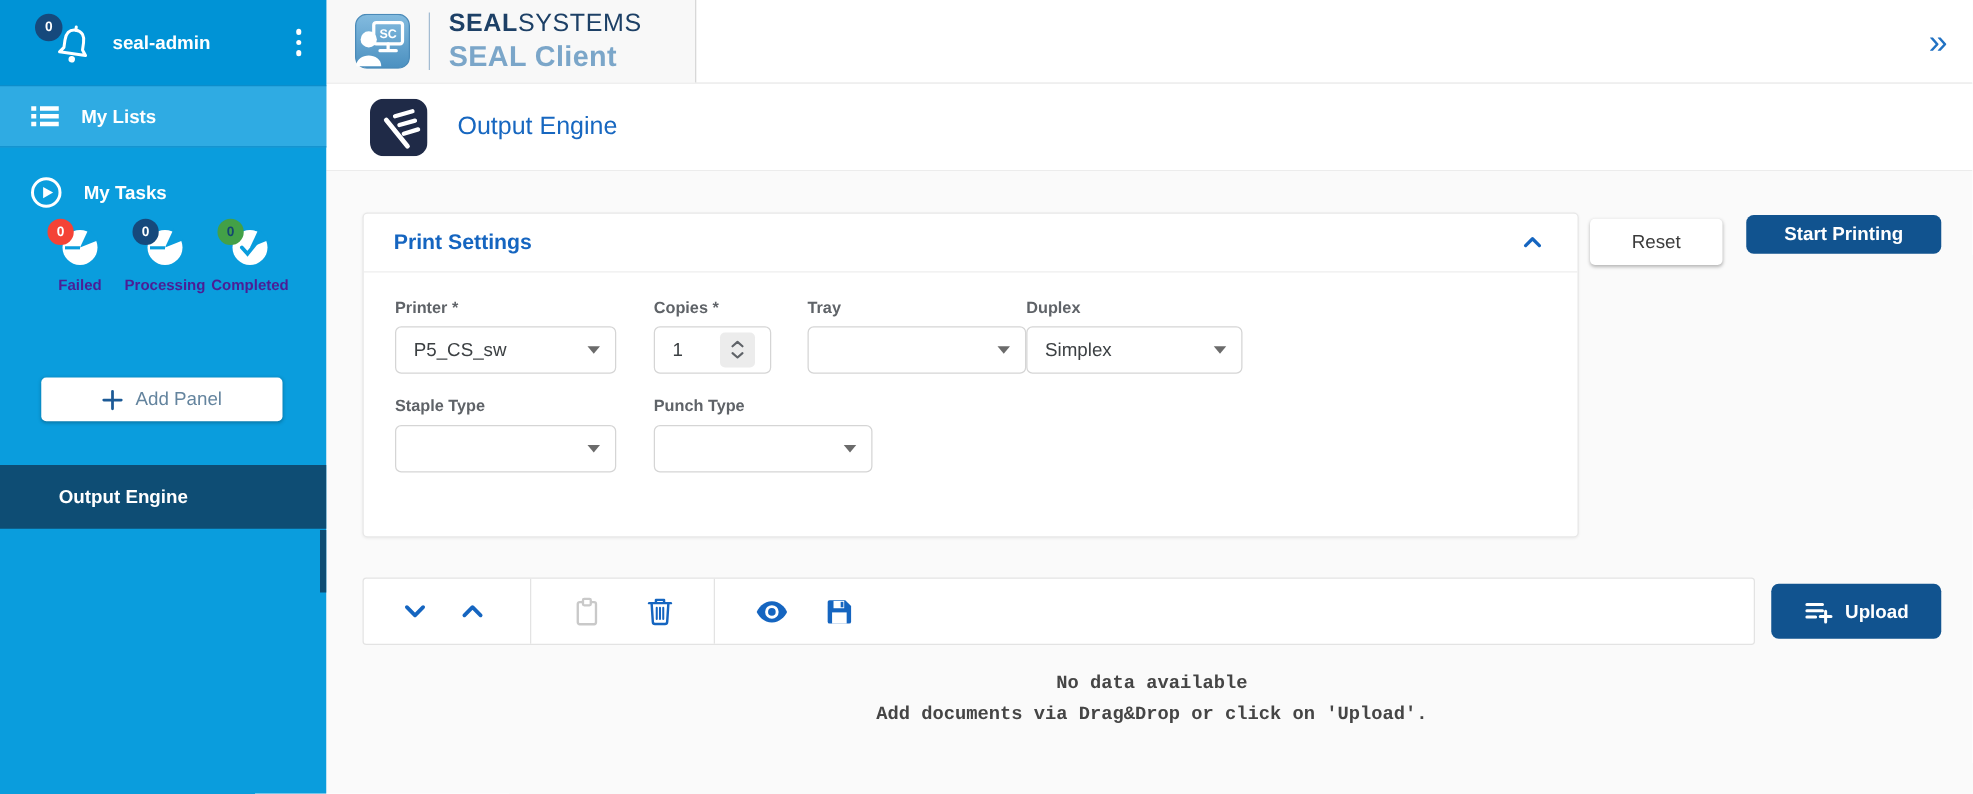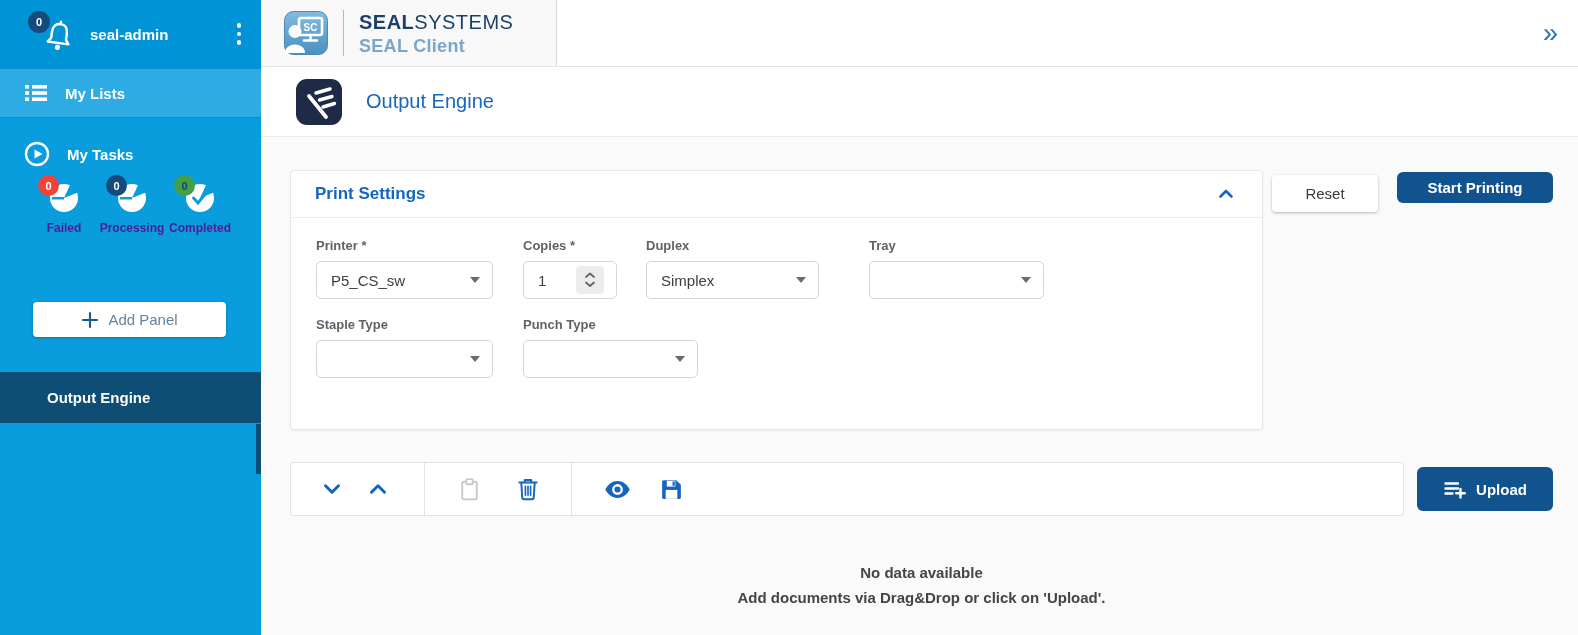--- a/index.html
+++ b/index.html
@@ -35,21 +35,21 @@
 
   
   .main { flex:1; display:flex; flex-direction:column; height:635px; background:#fff; }
 
   .topbar { height:67px; background:#fff; border-bottom:1px solid #e4e4e4; display:flex; }
   .logo-tab { width:296px; background:#f8f8f8; border-right:1px solid #d8d8d8; display:flex; align-items:center; padding-left:23px; }
   .logo-divider { width:1px; height:46px; background:#a4bcd2; margin:0 15px 0 15px; }
   .brand { display:flex; flex-direction:column; line-height:1; }
   .brand-top { font-size:20px; color:#1d4066; letter-spacing:.5px; }
   .brand-top .b { font-weight:bold; }
-  .brand-sub { font-size:18px; color:#7ba6c9; font-weight:bold; margin-top:5px; letter-spacing:.3px; }
+  .brand-sub { font-size:23px; color:#7ba6c9; font-weight:bold; margin-top:5px; letter-spacing:.3px; }
   .topbar-spacer { flex:1; }
   .expand-icon { align-self:center; margin-right:20px; font-size:27px; color:#2272c3; cursor:pointer; line-height:1; }
 
   .title-row { height:70px; background:#fff; border-bottom:1px solid #ececec; display:flex; align-items:center; padding-left:35px; gap:24px; }
   .page-title { font-size:20px; color:#1767c0; font-weight:500; }
 
   .content { flex:1; background:#fafafa; padding:33px 25px 0 29px; }
 
   .settings-row { display:flex; align-items:flex-start; }
   .card { width:973px; height:260px; background:#fff; border:1px solid #e7e7e7; border-radius:4px; box-shadow:0 1px 2px rgba(0,0,0,.05); }
@@ -74,21 +74,21 @@
 
   .reset-btn { margin-left:9px; margin-top:5px; width:106px; height:37px; background:#fff; border:none; border-radius:4px; box-shadow:0 1px 3px rgba(0,0,0,.28); font-size:15px; color:#3b3b3b; cursor:pointer; font-family:inherit; }
   .start-btn { margin-left:19px; margin-top:2px; width:156px; height:31px; background:#11538f; border:none; border-radius:6px; color:#fff; font-weight:bold; font-size:15px; cursor:pointer; font-family:inherit; }
 
   .toolbar-row { margin-top:32px; display:flex; align-items:flex-start; }
   .toolbar { flex:0 0 1114px; width:1114px; height:54px; background:#fff; border:1px solid #e3e3e3; border-radius:3px; display:flex; align-items:center; }
   .tb-icon { display:flex; align-items:center; justify-content:center; cursor:pointer; }
   .tb-sep { width:1px; height:52px; background:#e3e3e3; }
   .upload-btn { margin-left:13px; margin-top:5px; width:136px; height:44px; background:#11538f; border:none; border-radius:6px; color:#fff; font-weight:bold; font-size:15px; display:flex; align-items:center; justify-content:center; gap:9px; cursor:pointer; font-family:inherit; }
 
-  .empty { margin-top:48px; text-align:center; }
+  .empty { margin-top:22px; text-align:center;font-family:Liberation Mono, monospace; }
   .empty-title { font-size:15px; font-weight:bold; color:#454545; }
   .empty-sub { font-size:15px; font-weight:bold; color:#454545; margin-top:8px; }
 </style>
 </head>
 <body>
 
 <div class="sidebar">
   <div class="sb-header">
     <div class="bell-wrap">
       <svg width="34" height="38" viewBox="0 0 34 38">
@@ -243,31 +243,31 @@
               <div class="select">
                 <span class="val">1</span>
                 <span class="spinner">
                   <svg width="16" height="20" viewBox="0 0 16 20">
                     <polyline points="4,7 8,3.5 12,7" fill="none" stroke="#5f6368" stroke-width="1.7" stroke-linecap="round" stroke-linejoin="round"></polyline>
                     <polyline points="4,12.5 8,16 12,12.5" fill="none" stroke="#5f6368" stroke-width="1.7" stroke-linecap="round" stroke-linejoin="round"></polyline>
                   </svg>
                 </span>
               </div>
             </div>
+            <div class="field f-tray">
+              <span class="flabel">Tray</span>
+              <div class="select">
+                <span class="val"></span>
+                <span class="caret"></span>
+              </div>
+            </div>
             <div class="field f-duplex">
               <span class="flabel">Duplex</span>
               <div class="select">
                 <span class="val">Simplex</span>
-                <span class="caret"></span>
-              </div>
-            </div>
-            <div class="field f-tray">
-              <span class="flabel">Tray</span>
-              <div class="select">
-                <span class="val"></span>
                 <span class="caret"></span>
               </div>
             </div>
           </div>
           <div class="frow frow2">
             <div class="field f-staple">
               <span class="flabel">Staple Type</span>
               <div class="select">
                 <span class="val"></span>
                 <span class="caret"></span>

